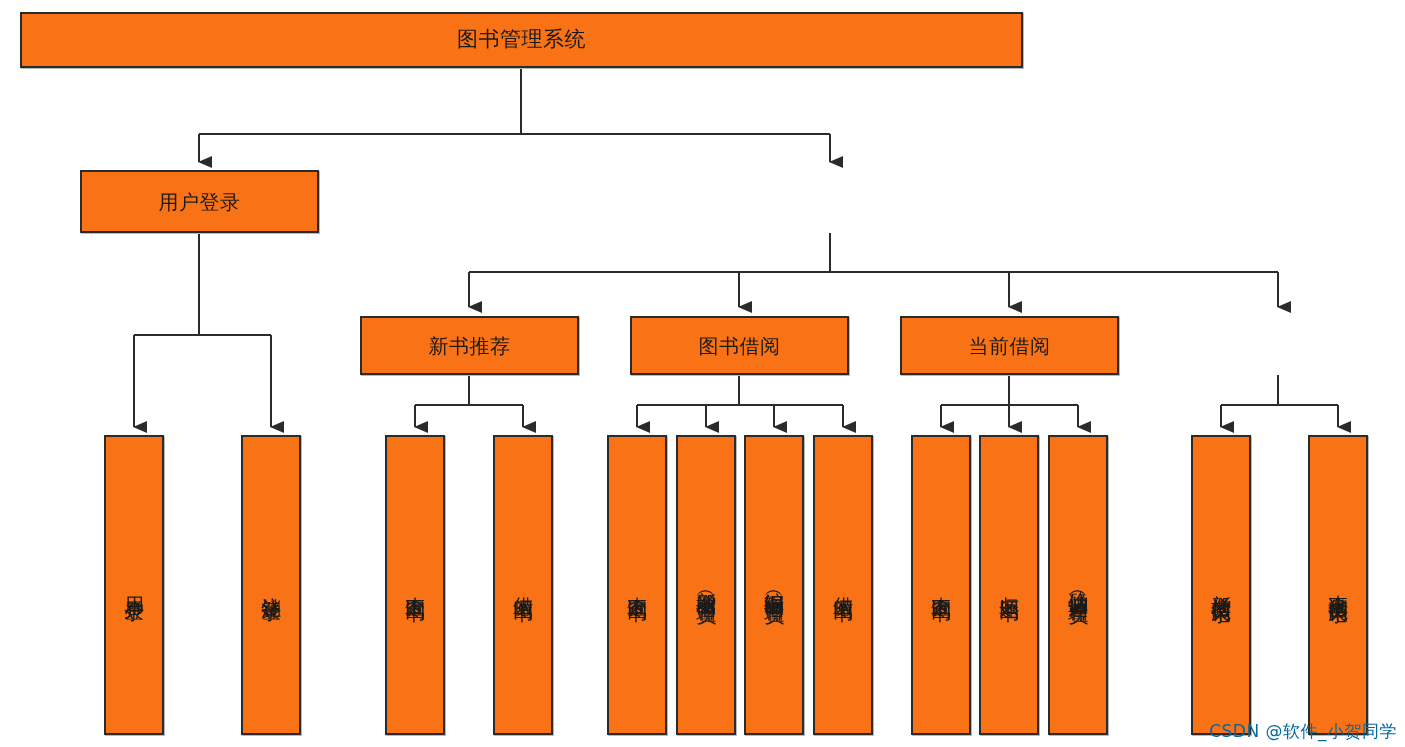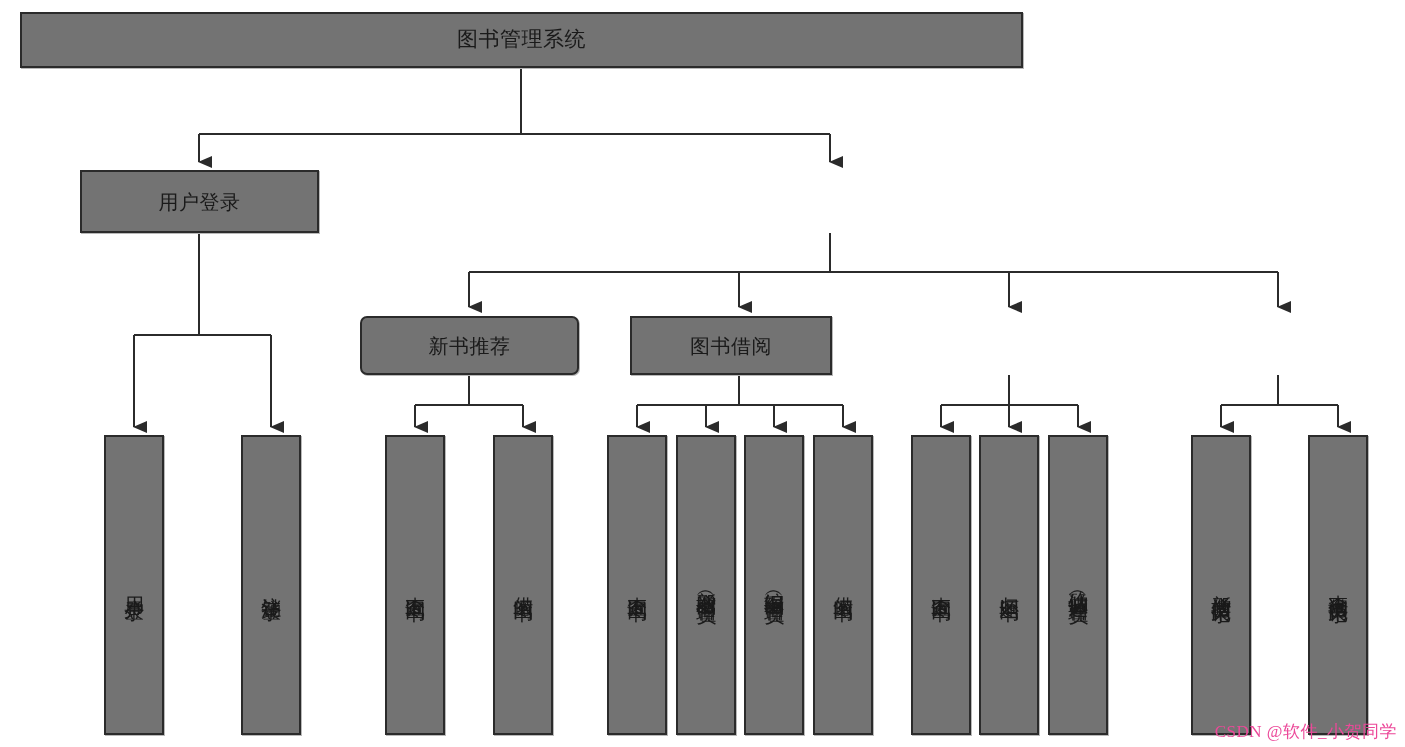--- a/index.html
+++ b/index.html
@@ -20,21 +20,21 @@
     position: absolute;
     left: 0;
     top: 0;
     width: 1405px;
     height: 747px;
     pointer-events: none;
   }
   .node {
     position: absolute;
     box-sizing: border-box;
-    background: #737373;
+    background: #f97316;
     border: 2px solid #2b2b2b;
     box-shadow: 1px 1px 0 0 #b9b9b9;
     display: flex;
     align-items: center;
     justify-content: center;
     color: #1a1a1a;
   }
   .node.h {
     font-size: 20px;
     line-height: 1.2;
@@ -57,25 +57,24 @@
     line-height: 1.18;
     letter-spacing: 2px;
     white-space: nowrap;
     color: #1a1a1a;
   }
   .watermark {
     position: absolute;
     right: 8px;
     bottom: 4px;
     font-size: 17px;
-    color: #ec4899;
+    color: #0369a1;
     letter-spacing: 0.5px;
     white-space: nowrap;
     user-select: none;
-    font-family: Liberation Serif, serif;
   }
 </style>
 </head>
 <body>
 
 <div id="canvas">
 
   <svg id="wires" viewBox="0 0 1405 747" width="1405" height="747" xmlns="http://www.w3.org/2000/svg">
     <defs>
       <marker id="arrow" viewBox="0 0 12 14" refX="6" refY="13" markerWidth="12" markerHeight="14" orient="auto-start-reverse" markerUnits="userSpaceOnUse">
@@ -129,25 +128,28 @@
   </svg>
 
   <div class="node h root" style="left:20px; top:12px; width:1003px; height:56px;">
     <span>图书管理系统</span>
   </div>
 
   <div class="node h" style="left:80px; top:170px; width:239px; height:63px;">
     <span>用户登录</span>
   </div>
 
-  <div class="node h" style="left:360px; top:316px; width:219px; height:59px;border-radius:7px;">
+  <div class="node h" style="left:360px; top:316px; width:219px; height:59px;">
     <span>新书推荐</span>
   </div>
-  <div class="node h" style="left:630px; top:316px; width:202px; height:59px;">
+  <div class="node h" style="left:630px; top:316px; width:219px; height:59px;">
     <span>图书借阅</span>
+  </div>
+  <div class="node h" style="left:900px; top:316px; width:219px; height:59px;">
+    <span>当前借阅</span>
   </div>
 
   <div class="node v" style="left:104px; top:435px; width:60px; height:300px;">
     <span class="vtext">用户登录</span>
   </div>
   <div class="node v" style="left:241px; top:435px; width:60px; height:300px;">
     <span class="vtext">注销登录</span>
   </div>
 
   <div class="node v" style="left:385px; top:435px; width:60px; height:300px;">

